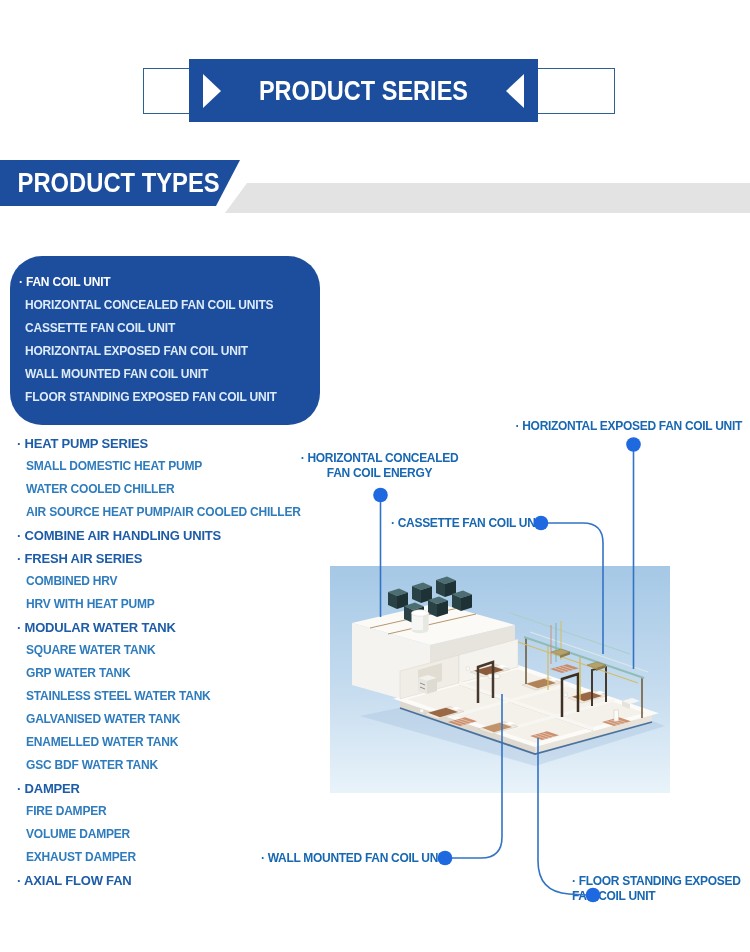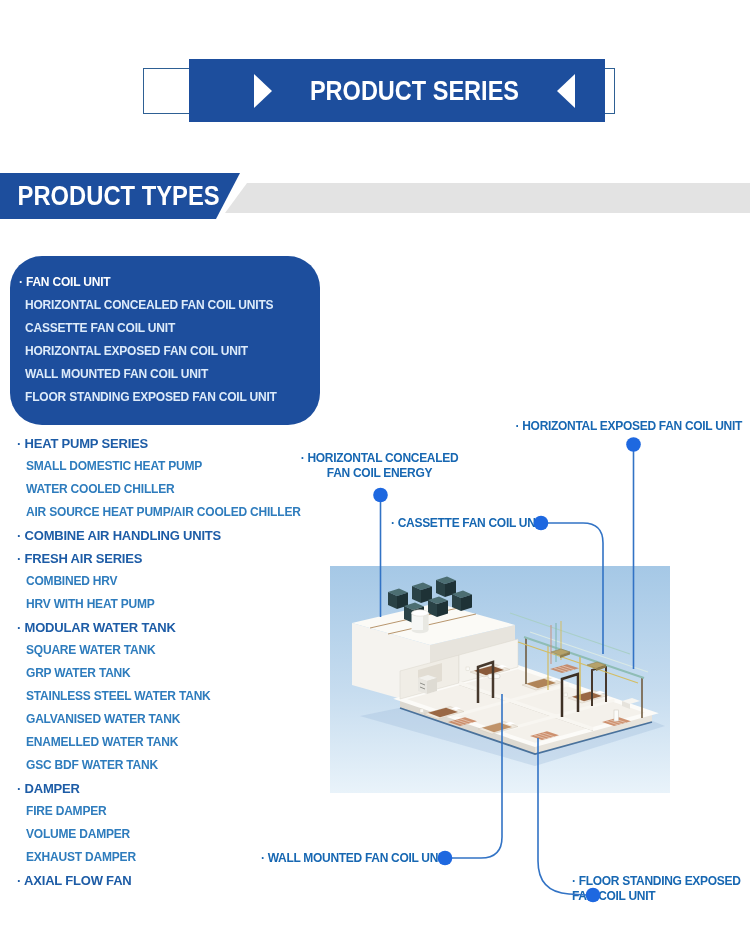--- a/index.html
+++ b/index.html
@@ -14,29 +14,29 @@
     --line-blue:#3273c5;
     --dot-blue:#1e68e0;
   }
   html,body{margin:0;padding:0;background:#ffffff;}
   body{font-family:"Liberation Sans","DejaVu Sans",sans-serif;}
   .page{position:relative;width:750px;height:952px;background:#fff;overflow:hidden;}
 
   
   .banner-wrap{position:absolute;left:0;top:55px;width:750px;height:70px;}
   .banner-outline{position:absolute;left:143px;top:13px;width:470px;height:44px;border:1.5px solid var(--banner-border);background:#fff;}
-  .banner{position:absolute;left:189px;top:4px;width:381px;height:63px;background:var(--brand-blue);
-          display:flex;align-items:center;justify-content:center;gap:18px;padding-left:35px;}
+  .banner{position:absolute;left:189px;top:4px;width:349px;height:63px;background:var(--brand-blue);
+          display:flex;align-items:center;justify-content:center;gap:18px;}
   .banner-title{color:#fff;font-size:28px;font-weight:700;letter-spacing:0;transform:scaleX(.84);white-space:nowrap;}
   .tri{width:0;height:0;border-top:17px solid transparent;border-bottom:17px solid transparent;}
   .tri-right{border-left:18px solid #fff;}
   .tri-left{border-right:18px solid #fff;}
 
   
-  .types-blue{position:absolute;left:0;top:173px;width:240px;height:46px;background:var(--brand-blue);
+  .types-blue{position:absolute;left:0;top:160px;width:240px;height:46px;background:var(--brand-blue);
               clip-path:polygon(0 0,100% 0,90% 100%,0 100%);}
   .types-blue span{display:block;line-height:46px;padding-left:20px;color:#fff;font-size:27px;font-weight:700;
                    transform:scaleX(.88);transform-origin:left center;white-space:nowrap;}
   .types-gray{position:absolute;left:225px;top:183px;width:525px;height:30px;background:var(--gray-bar);
               clip-path:polygon(22px 0,100% 0,100% 100%,0 100%);}
 
   
   .fan-box{position:absolute;left:10px;top:256px;width:310px;height:169px;background:var(--brand-blue);
            border-radius:32px;padding:15px 0 0 9px;box-sizing:border-box;}
   .fan-box .box-item{line-height:23px;font-size:12px;font-weight:700;letter-spacing:-0.2px;white-space:nowrap;}

